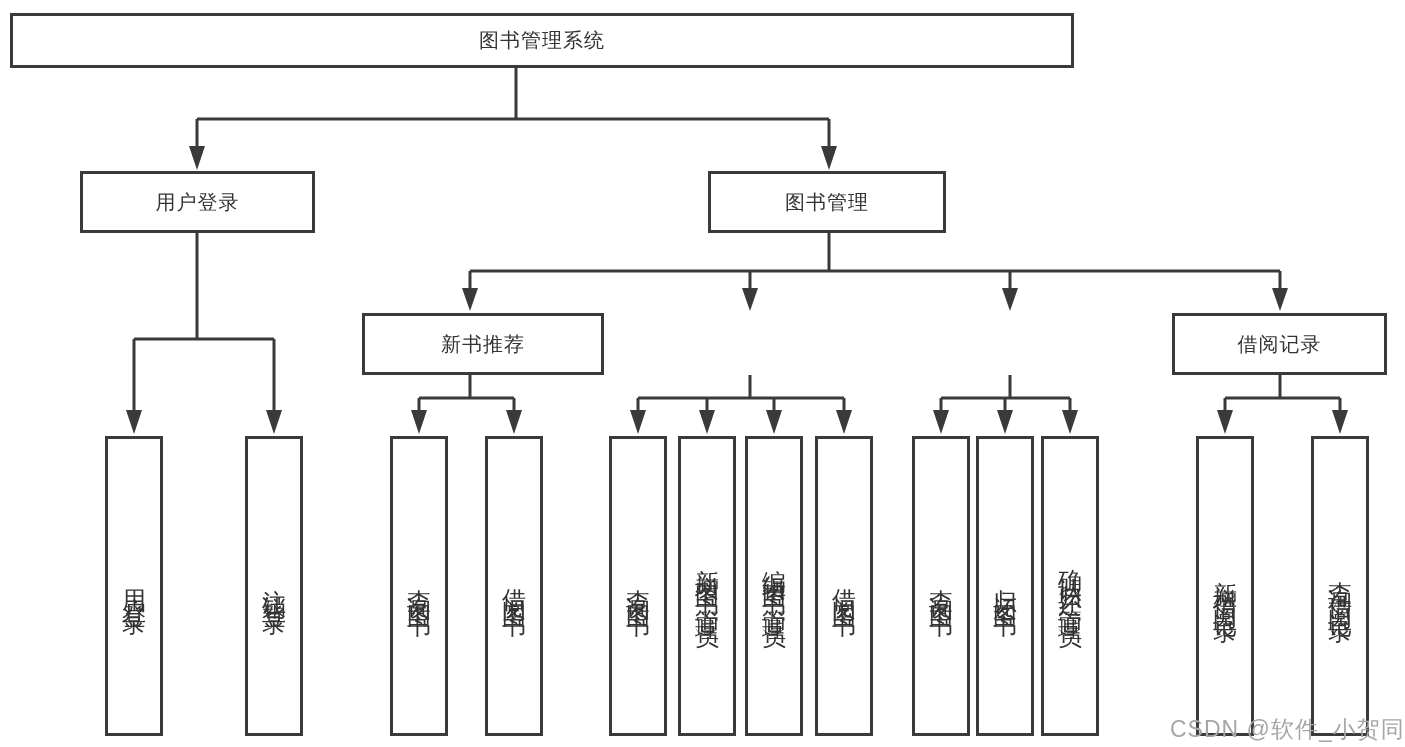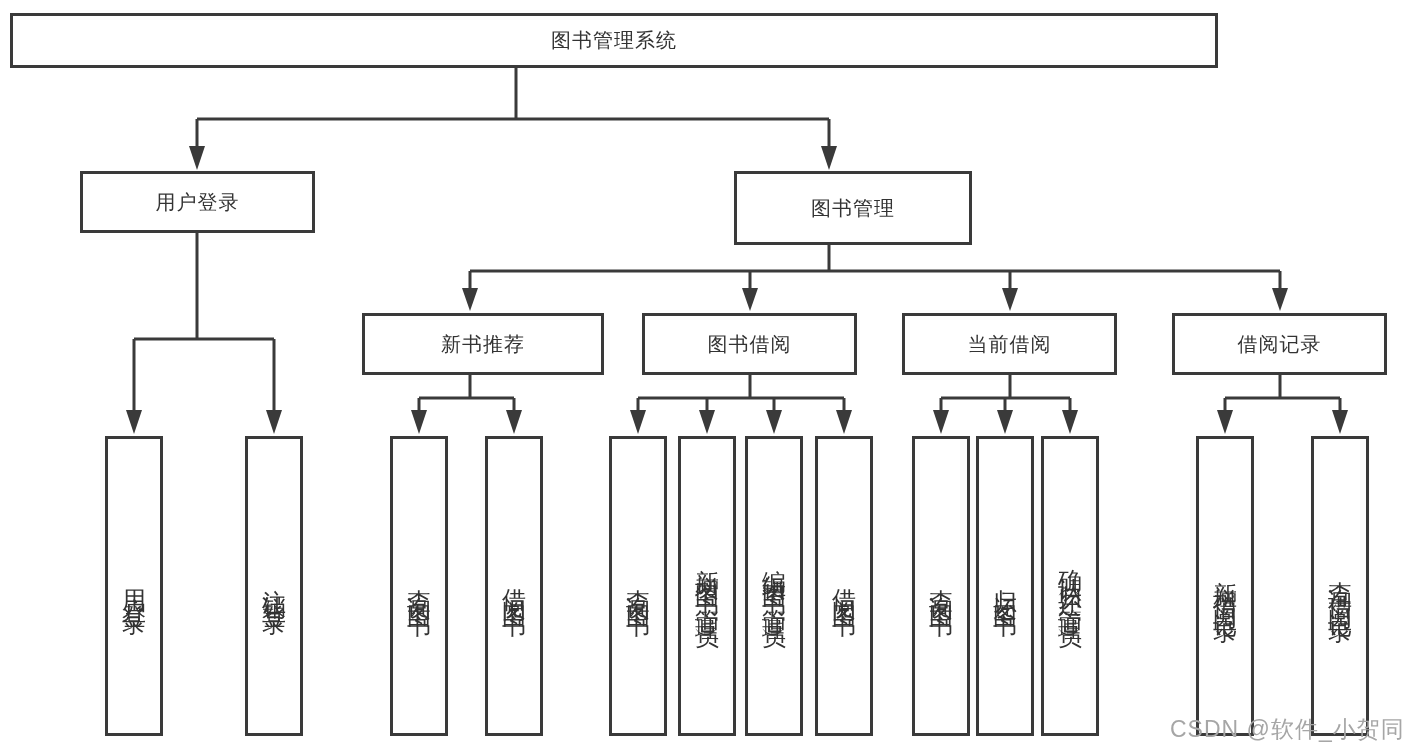--- a/index.html
+++ b/index.html
@@ -54,28 +54,26 @@
       <polygon points="766,410 782,410 774,434"></polygon>
       <polygon points="836,410 852,410 844,434"></polygon>
       <polygon points="933,410 949,410 941,434"></polygon>
       <polygon points="997,410 1013,410 1005,434"></polygon>
       <polygon points="1062,410 1078,410 1070,434"></polygon>
       <polygon points="1217,410 1233,410 1225,434"></polygon>
       <polygon points="1332,410 1348,410 1340,434"></polygon>
     </g>
   </svg>
 
-  <div class="node h" style="left:10px;top:13px;width:1208px;height:55px">图书管理系统</div>
+  <div class="node h" style="left:10px;top:13px;width:1064px;height:55px">图书管理系统</div>
 
   <div class="node h" style="left:80px;top:171px;width:235px;height:62px">用户登录</div>
-  <div class="node h" style="left:734px;top:171px;width:238px;height:74px">图书管理</div>
+  <div class="node h" style="left:708px;top:171px;width:238px;height:62px">图书管理</div>
 
   <div class="node h" style="left:362px;top:313px;width:242px;height:62px">新书推荐</div>
-  <div class="node h" style="left:642px;top:313px;width:215px;height:62px">图书借阅</div>
-  <div class="node h" style="left:902px;top:313px;width:215px;height:62px">当前借阅</div>
   <div class="node h" style="left:1172px;top:313px;width:215px;height:62px">借阅记录</div>
 
   <div class="node v" style="left:105px;top:436px;width:58px;height:300px">用户登录</div>
   <div class="node v" style="left:245px;top:436px;width:58px;height:300px">注销登录</div>
 
   <div class="node v" style="left:390px;top:436px;width:58px;height:300px">查询图书</div>
   <div class="node v" style="left:485px;top:436px;width:58px;height:300px">借阅图书</div>
 
   <div class="node v" style="left:609px;top:436px;width:58px;height:300px">查询图书</div>
   <div class="node v" style="left:678px;top:436px;width:58px;height:300px">新增图书（管理员）</div>

